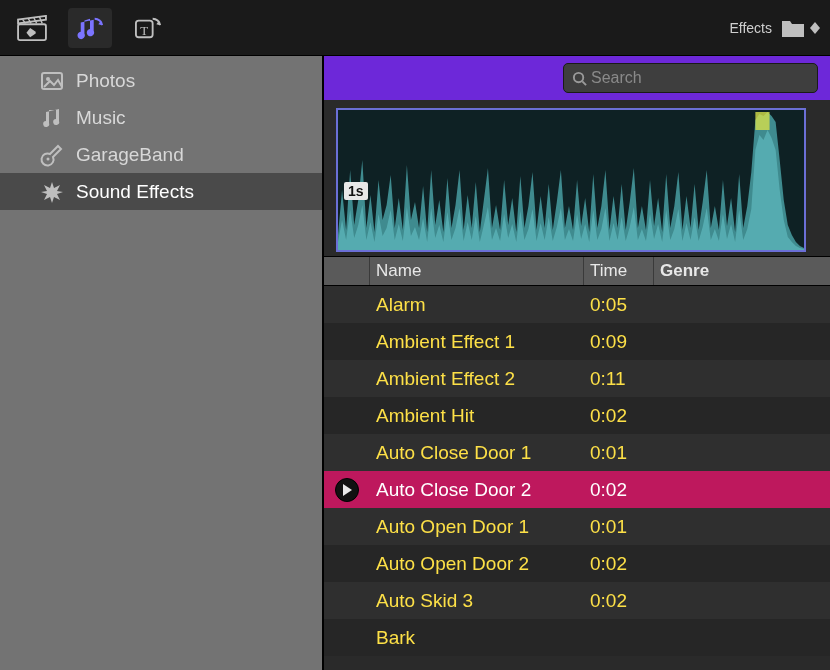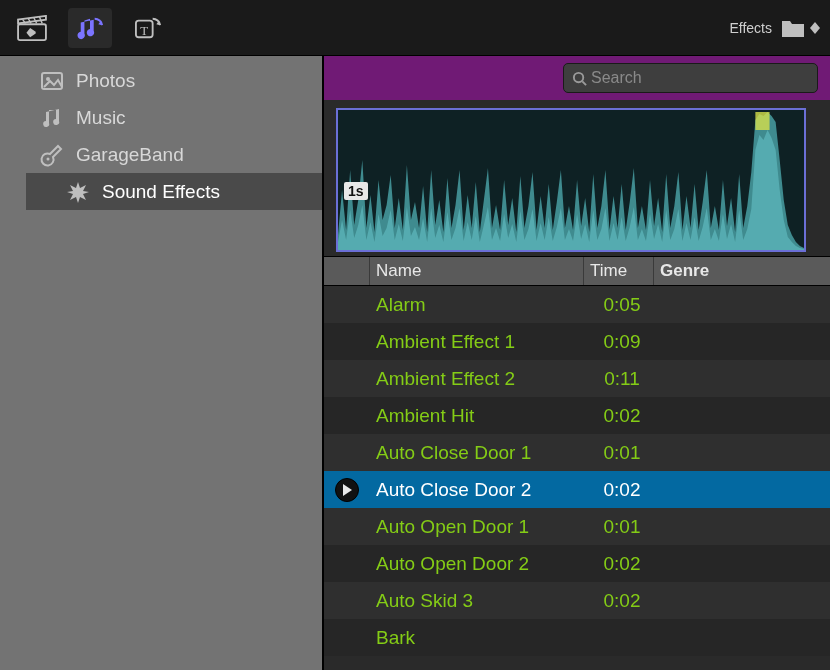--- a/index.html
+++ b/index.html
@@ -49,30 +49,30 @@
   }
   .sidebar-item {
     display: flex; align-items: center;
     height: 37px;
     padding-left: 40px;
     font-size: 19px;
     color: #d8d8d8;
     cursor: default;
   }
   .sidebar-item .sb-icon { width: 24px; height: 24px; margin-right: 12px; display:flex; align-items:center; justify-content:center; }
-  .sidebar-item.selected { background: #4a4a4a; color: #fff; margin-left: 26px; }
+  .sidebar-item.selected { background: #4a4a4a; color: #fff; }
 
   
   .right-pane { flex: 1; display: flex; flex-direction: column; overflow: hidden; background:#2a2a2a; }
 
   .search-row {
     height: 44px;
     display: flex; align-items: center; justify-content: flex-end;
     padding-right: 12px;
-    background: #701a75;
+    background: #6d28d9;
   }
   .search-box {
     width: 255px; height: 30px;
     background: #3e3e3e;
     border: 1px solid #1a1a1a;
     border-radius: 5px;
     display: flex; align-items: center;
     padding: 0 8px;
   }
   .search-box svg { width: 15px; height: 15px; margin-right: 4px; flex-shrink:0; }
@@ -114,28 +114,28 @@
   .col-play { width: 46px; border-right: 1px solid #3a3a3a; }
   .col-name { width: 214px; border-right: 1px solid #3a3a3a; padding-left: 6px; display:flex; align-items:center; }
   .col-time { width: 70px;  border-right: 1px solid #3a3a3a; padding-left: 6px; display:flex; align-items:center; }
   .col-genre{ flex: 1; padding-left: 6px; display:flex; align-items:center;font-weight:bold; }
 
   .rows { flex: 1; overflow: hidden; }
   .row {
     display: flex; align-items: center;
     height: 37px;
     font-size: 19px;
-    color: #84cc16;
+    color: #fde047;
   }
   .row:nth-child(odd)  { background: #2f2f2f; }
   .row:nth-child(even) { background: #262626; }
-  .row.selected { background: #0369a1; color: #fff; }
+  .row.selected { background: #be185d; color: #fff; }
   .row .r-play { width: 46px; display:flex; align-items:center; justify-content:center; }
   .row .r-name { width: 214px; padding-left: 6px; white-space: nowrap; overflow:hidden; }
-  .row .r-time { width: 70px;  padding-left: 6px; text-align: center; }
+  .row .r-time { width: 70px;  padding-left: 6px; }
   .row .r-genre{ flex: 1; padding-left: 6px; }
 
   .play-btn {
     width: 24px; height: 24px; border-radius: 50%;
     background: #111; border: 1px solid #000;
     display:flex; align-items:center; justify-content:center;
   }
   .play-btn svg { width: 10px; height: 12px; }
 </style>
 </head>

